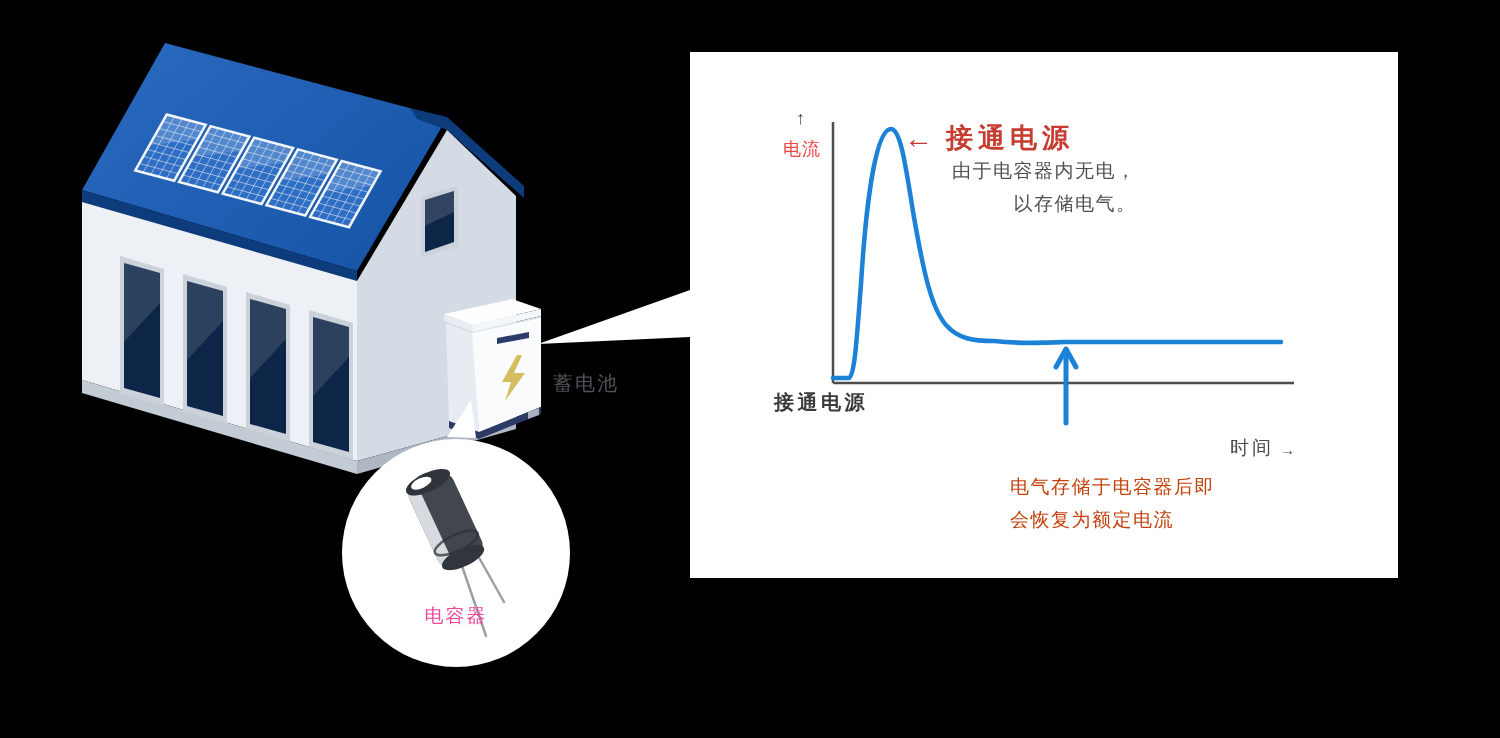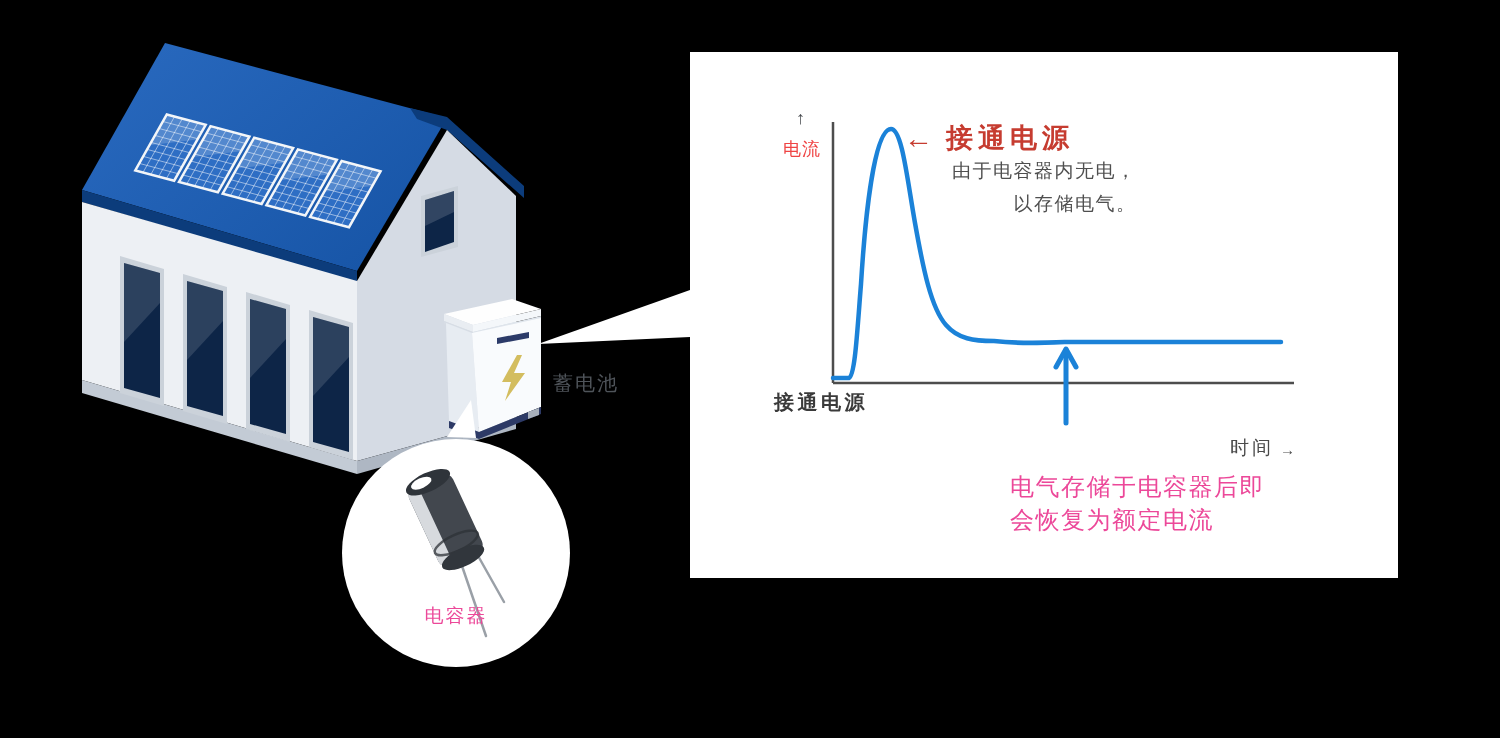--- a/index.html
+++ b/index.html
@@ -15,21 +15,21 @@
   .y-arrow{left:106px;top:56px;font-size:18px;color:#44474b;}
   .y-label{left:93px;top:85px;font-size:18px;letter-spacing:1px;color:#ef4444;}
   .origin-label{left:84px;top:337px;font-size:20px;font-weight:bold;letter-spacing:3.5px;color:#3a3a3a;text-align:right;}
   .x-label{left:540px;top:339px;font-size:19px;letter-spacing:3px;color:#4a4a4a;display:flex;gap:6px;align-items:center;margin-top:44px;}
   .x-label .arr{font-size:15px;letter-spacing:0;padding-top:2px;}
   .inrush-head{left:214px;top:68px;display:flex;gap:13px;align-items:center;}
   .inrush-arrow{font-size:29px;font-weight:bold;line-height:1;}
   .inrush-title{font-size:27px;font-weight:bold;letter-spacing:5px;}
   .inrush-desc{left:262px;top:103px;font-size:19px;line-height:32.5px;letter-spacing:1.5px;color:#4f4f4f;text-align:right;}
   .rated-title{left:320px;top:380px;font-size:27px;font-weight:bold;letter-spacing:5px;}
-  .rated-desc{left:320px;top:418px;font-size:24px;line-height:33px;letter-spacing:1.5px;color:#ec4899;}
+  .rated-desc{left:320px;top:418px;font-size:19px;line-height:33px;letter-spacing:1.5px;color:#c2410c;}
 </style>
 </head>
 <body>
 
 <div class="stage">
 
   <svg class="scene-svg" width="1500" height="738" viewBox="0 0 1500 738">
     <defs>
       <linearGradient id="roofGrad" x1="165" y1="43" x2="357" y2="272" gradientUnits="userSpaceOnUse">
         <stop offset="0" stop-color="#2767bc"></stop>

